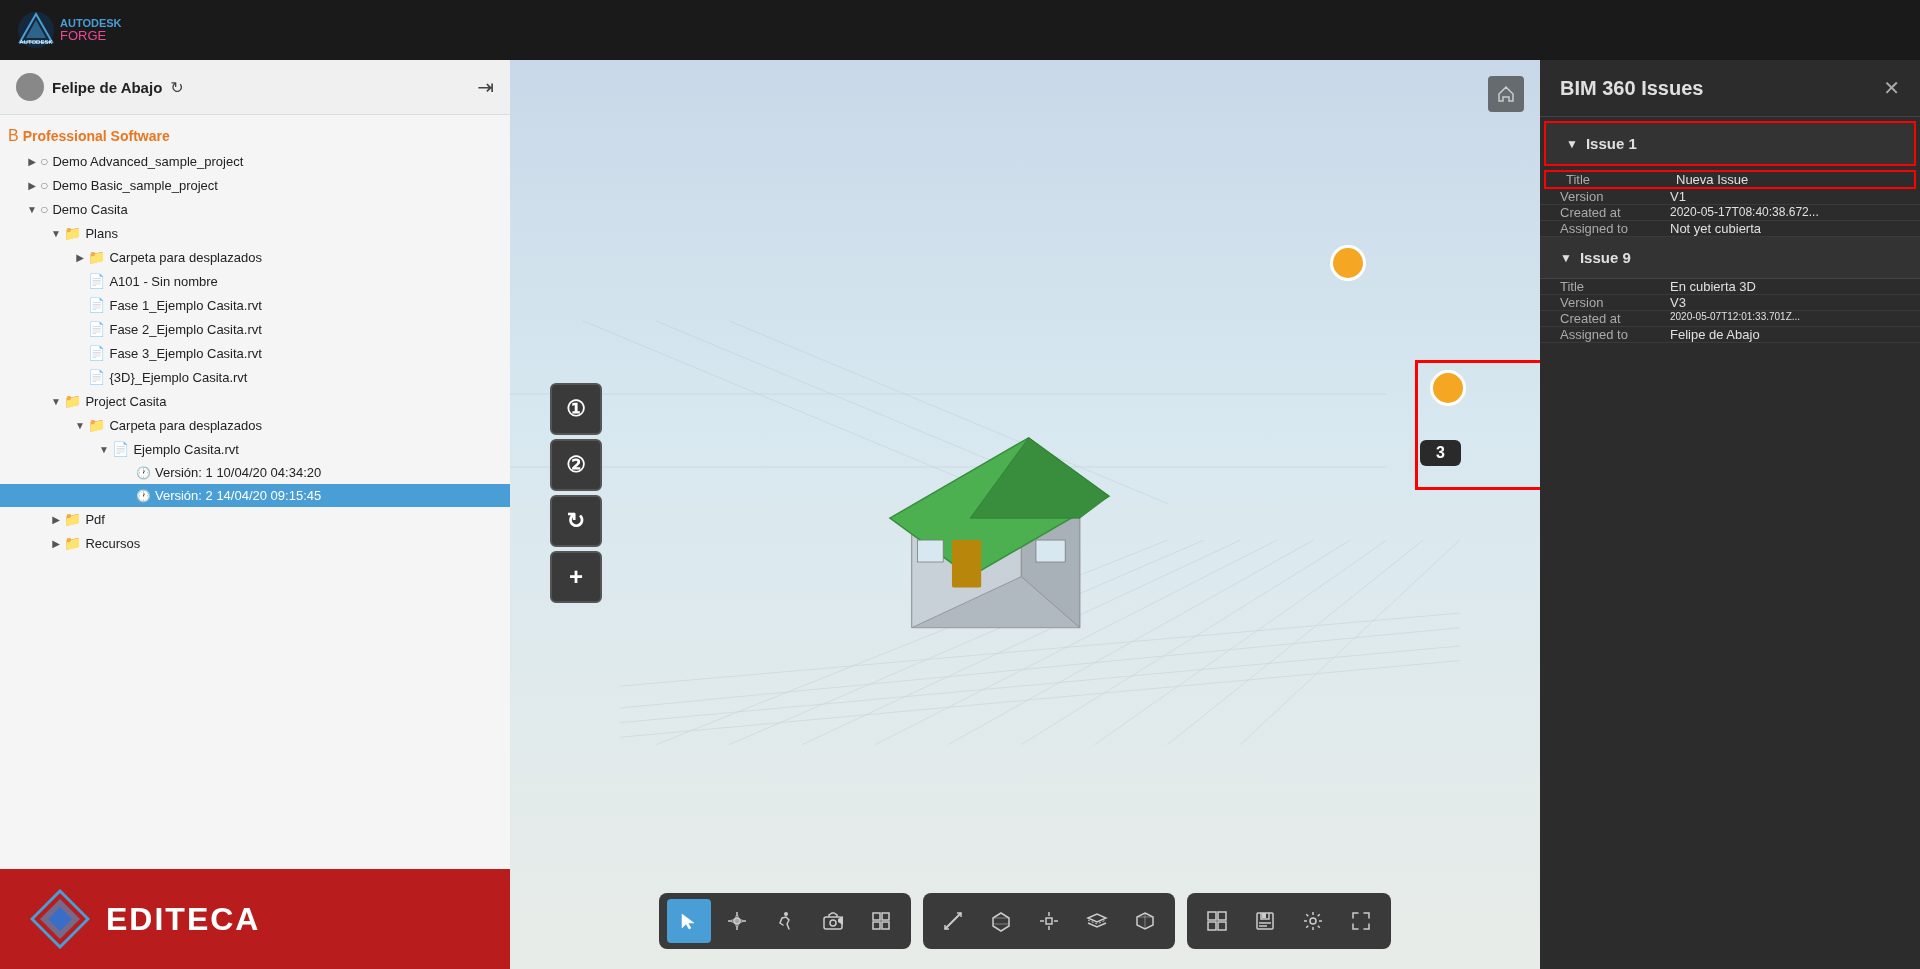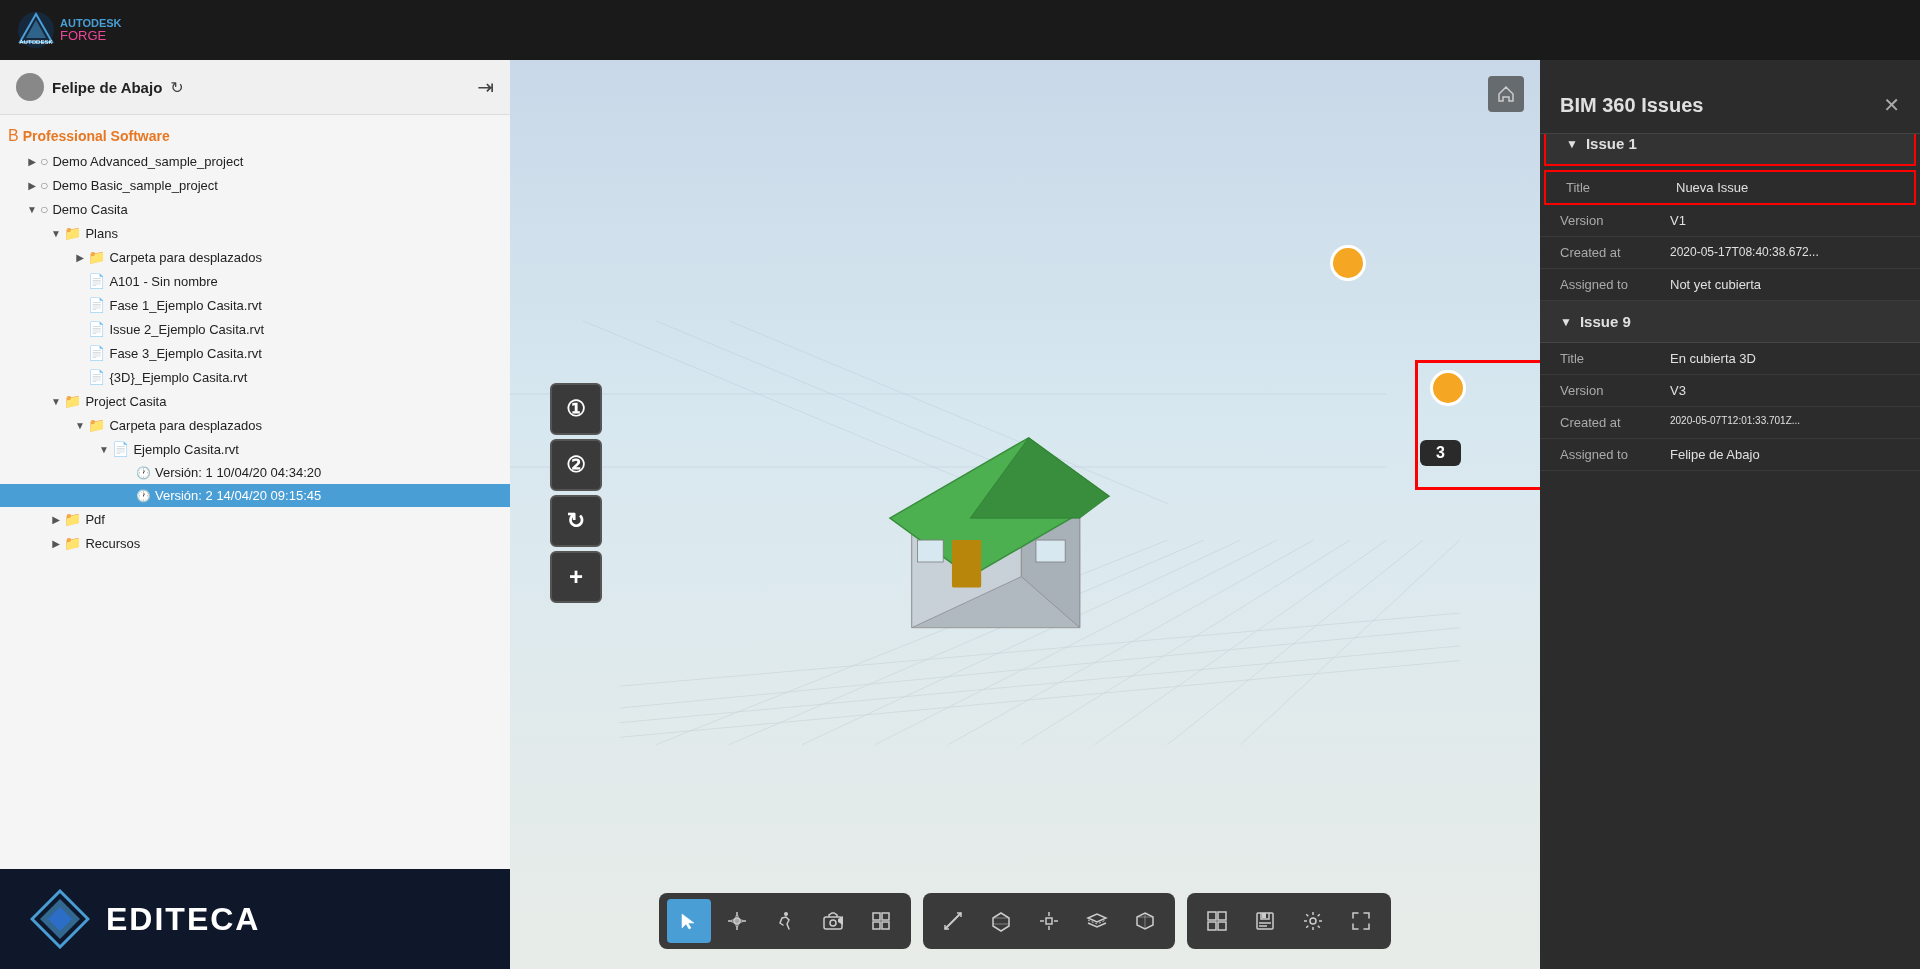--- a/index.html
+++ b/index.html
@@ -105,21 +105,21 @@
       font-size: 14px;
     }
     .tree-label {
       font-size: 13px;
       color: #222;
     }
 
     
     .bottom-brand {
       height: 100px;
-      background: #0f172a;
+      background: #b91c1c;
       display: flex;
       align-items: center;
       padding: 0 30px;
       gap: 16px;
       flex-shrink: 0;
       margin-top: 24px;
     }
     .editeca-diamond {
       width: 60px;
       height: 60px;
@@ -246,21 +246,21 @@
     }
 
     .panel-header {
       padding: 16px 20px;
       background: #2c2c2c;
       display: flex;
       align-items: center;
       justify-content: space-between;
       border-bottom: 1px solid #444;
       position: sticky;
-      top: 17px;
+      top: 0;
       z-index: 10;
     }
     .panel-title {
       font-size: 20px;
       font-weight: bold;
       color: #e0e0e0;
     }
     .panel-close {
       font-size: 20px;
       color: #aaa;
@@ -286,21 +286,21 @@
     }
     .issue-name {
       font-size: 15px;
       font-weight: bold;
       color: #e0e0e0;
     }
 
     .issue-field-row {
       display: flex;
       align-items: flex-start;
-      padding: 8px 20px;
+      padding: 0 20px;
       border-bottom: 1px solid #3a3a3a;
     }
     .field-label {
       font-size: 13px;
       color: #aaa;
       width: 110px;
       flex-shrink: 0;
     }
     .field-value {
       font-size: 13px;
@@ -382,21 +382,21 @@
 
       <div class="tree-item" style="padding-left:72px;">
         <span class="tree-arrow"> </span>
         <span class="tree-icon" style="color:#888;">📄</span>
         <span class="tree-label">Fase 1_Ejemplo Casita.rvt</span>
       </div>
 
       <div class="tree-item" style="padding-left:72px;">
         <span class="tree-arrow"> </span>
         <span class="tree-icon" style="color:#888;">📄</span>
-        <span class="tree-label">Issue 2_Ejemplo Casita.rvt</span>
+        <span class="tree-label">Fase 2_Ejemplo Casita.rvt</span>
       </div>
 
       <div class="tree-item" style="padding-left:72px;">
         <span class="tree-arrow"> </span>
         <span class="tree-icon" style="color:#888;">📄</span>
         <span class="tree-label">Fase 3_Ejemplo Casita.rvt</span>
       </div>
 
       <div class="tree-item" style="padding-left:72px;">
         <span class="tree-arrow"> </span>

